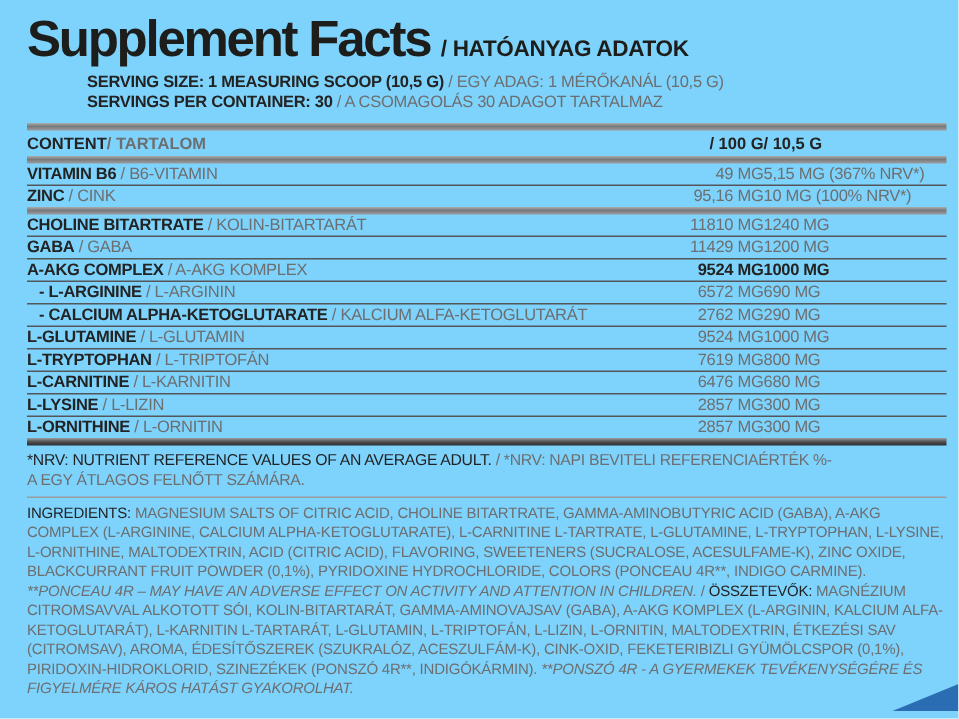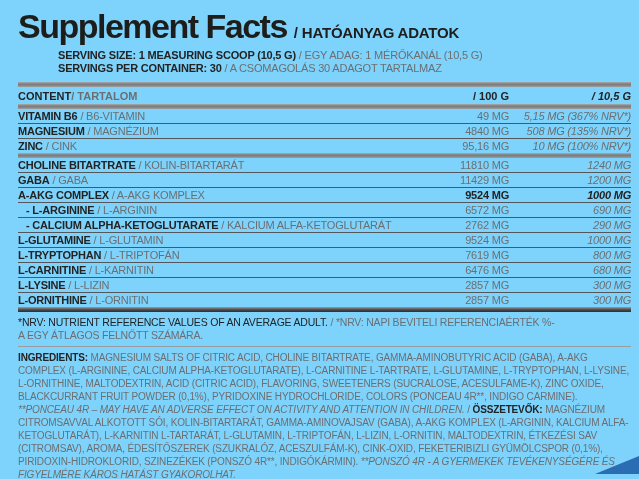--- a/index.html
+++ b/index.html
@@ -30,35 +30,35 @@
   
   .bar{height:5px;}
   .bar-gray{background:linear-gradient(180deg,#aaabad 0%,#78797b 45%,#9c9d9f 100%);}
   .bar-dark{background:linear-gradient(180deg,#9c9d9f 0%,#4a4a4c 55%,#2e2e30 100%);}
   .bar-top{margin-top:7px;}
   .thin-rule{border:none;border-top:1px solid #9b9c9e;margin:5px 0 4px 0;}
   
   .thead{display:flex;align-items:center;height:17px;font-size:11px;font-weight:bold;}
   .col-name{flex:1;white-space:nowrap;overflow:hidden;}
   .col-100{width:95px;text-align:right;white-space:nowrap;}
-  .col-serv{width:122px;text-align:right;white-space:nowrap;font-style:italic;}
+  .col-serv{width:122px;white-space:nowrap;}
   .thead .hu{color:#6d6e70;font-weight:bold;}
   .row{display:flex;align-items:center;height:14px;font-size:11px;border-bottom:1px solid #55565a;letter-spacing:-0.2px;}
   .row .en{font-weight:bold;color:#232323;}
   .row .hu{color:#6d6e70;}
   .row .col-100,.row .col-serv{color:#6d6e70;}
   .row.bold-values .col-100,.row.bold-values .col-serv{color:#232323;font-weight:bold;}
   .row.indent .en{padding-left:8px;}
   
   .footnote{margin-top:4px;font-size:10.5px;line-height:12.5px;max-width:540px;letter-spacing:-0.2px;}
   .footnote .seg-bold{font-weight:normal;color:#232323;}
   .footnote .seg-normal{color:#6d6e70;}
   
   .ingredients{font-size:10px;line-height:13px;color:#6d6e70;letter-spacing:-0.15px;max-width:616px;}
-  .ingredients .seg-bold{font-weight:bold;color:#232323;}
+  .ingredients .seg-bold{font-weight:normal;color:#232323;}
   .ingredients .seg-italic{font-style:italic;}
   
   .corner-accent{
     position:absolute;right:0;bottom:5px;
     width:44px;height:18px;background:#2b6db3;
     clip-path:polygon(0 100%,100% 0,100% 100%);
   }
 </style>
 </head>
 <body>
@@ -91,27 +91,20 @@
 
   <div class="bar bar-gray"></div>
 
   <div>
       <div class="row">
     <div class="col-name">
       <span class="en">VITAMIN B6</span><span class="hu"> / B6-VITAMIN</span>
     </div>
     <div class="col-100">49 MG</div>
     <div class="col-serv">5,15 MG (367% NRV*)</div>
-  </div>
-      <div class="row">
-    <div class="col-name">
-      <span class="en">MAGNESIUM</span><span class="hu"> / MAGNÉZIUM</span>
-    </div>
-    <div class="col-100">4840 MG</div>
-    <div class="col-serv">508 MG (135% NRV*)</div>
   </div>
       <div class="row" style="border-bottom: none;">
     <div class="col-name">
       <span class="en">ZINC</span><span class="hu"> / CINK</span>
     </div>
     <div class="col-100">95,16 MG</div>
     <div class="col-serv">10 MG (100% NRV*)</div>
   </div>
       <div class="bar bar-gray"></div>
       <div class="row">

